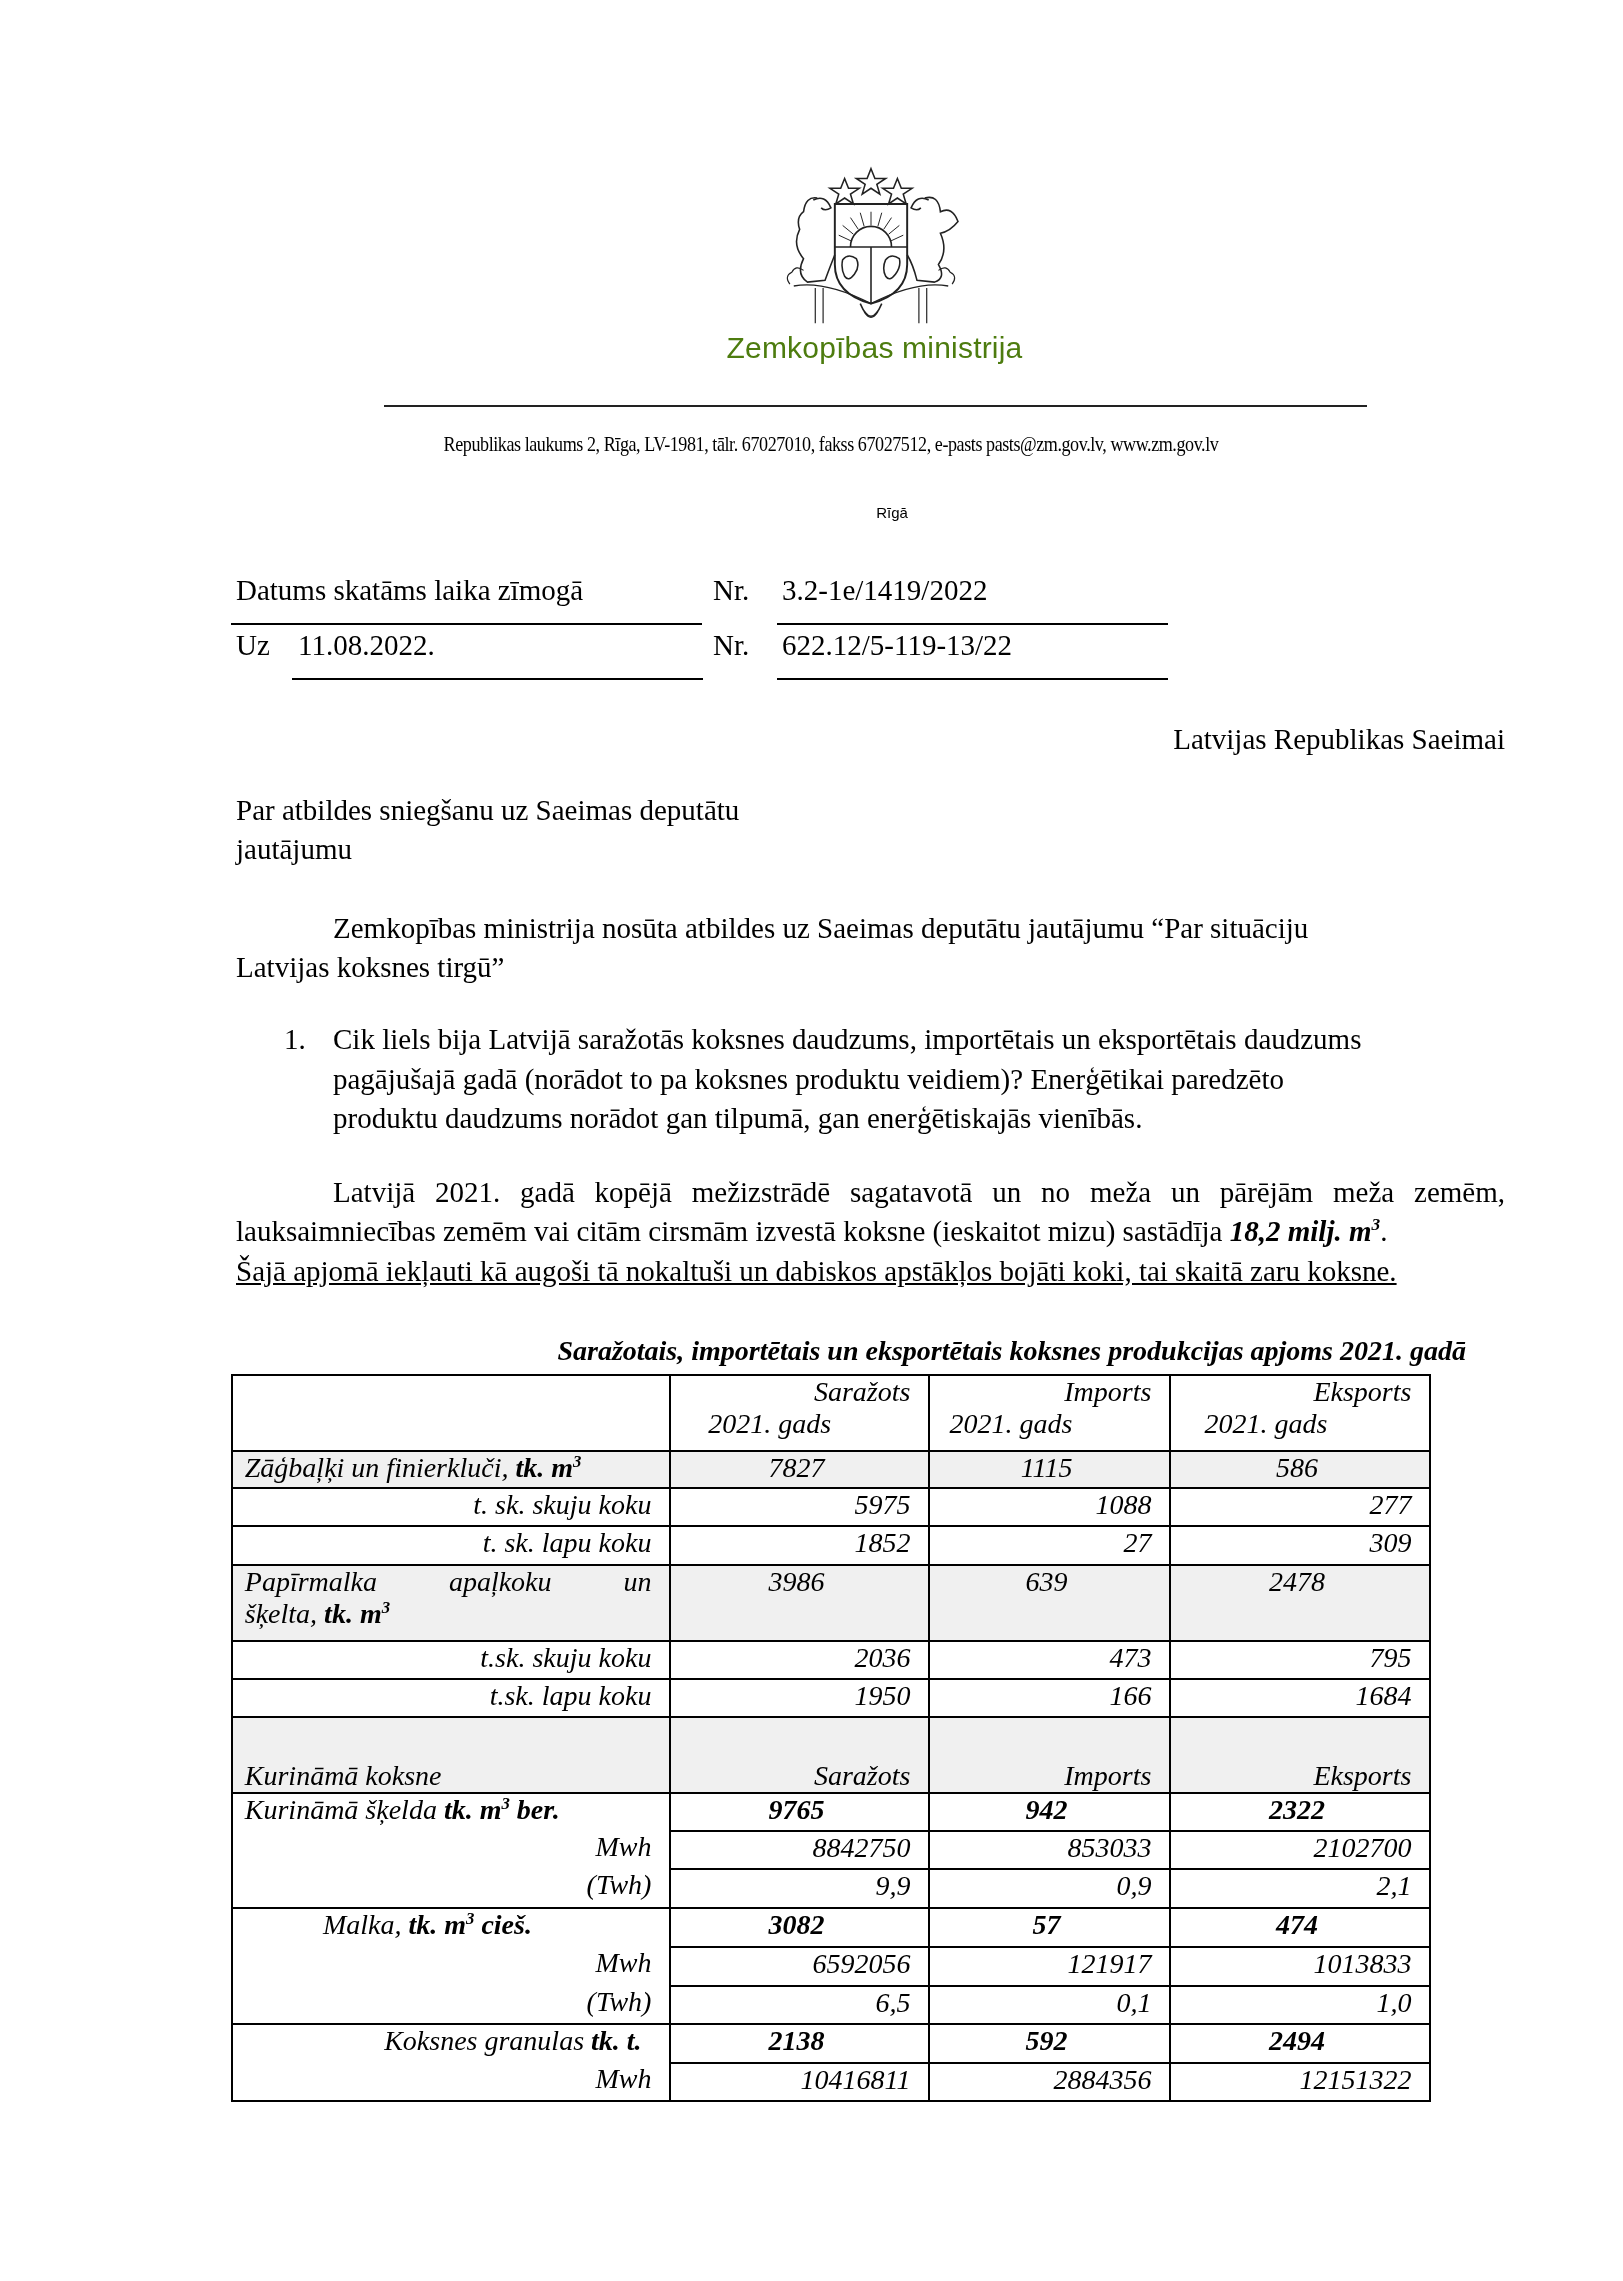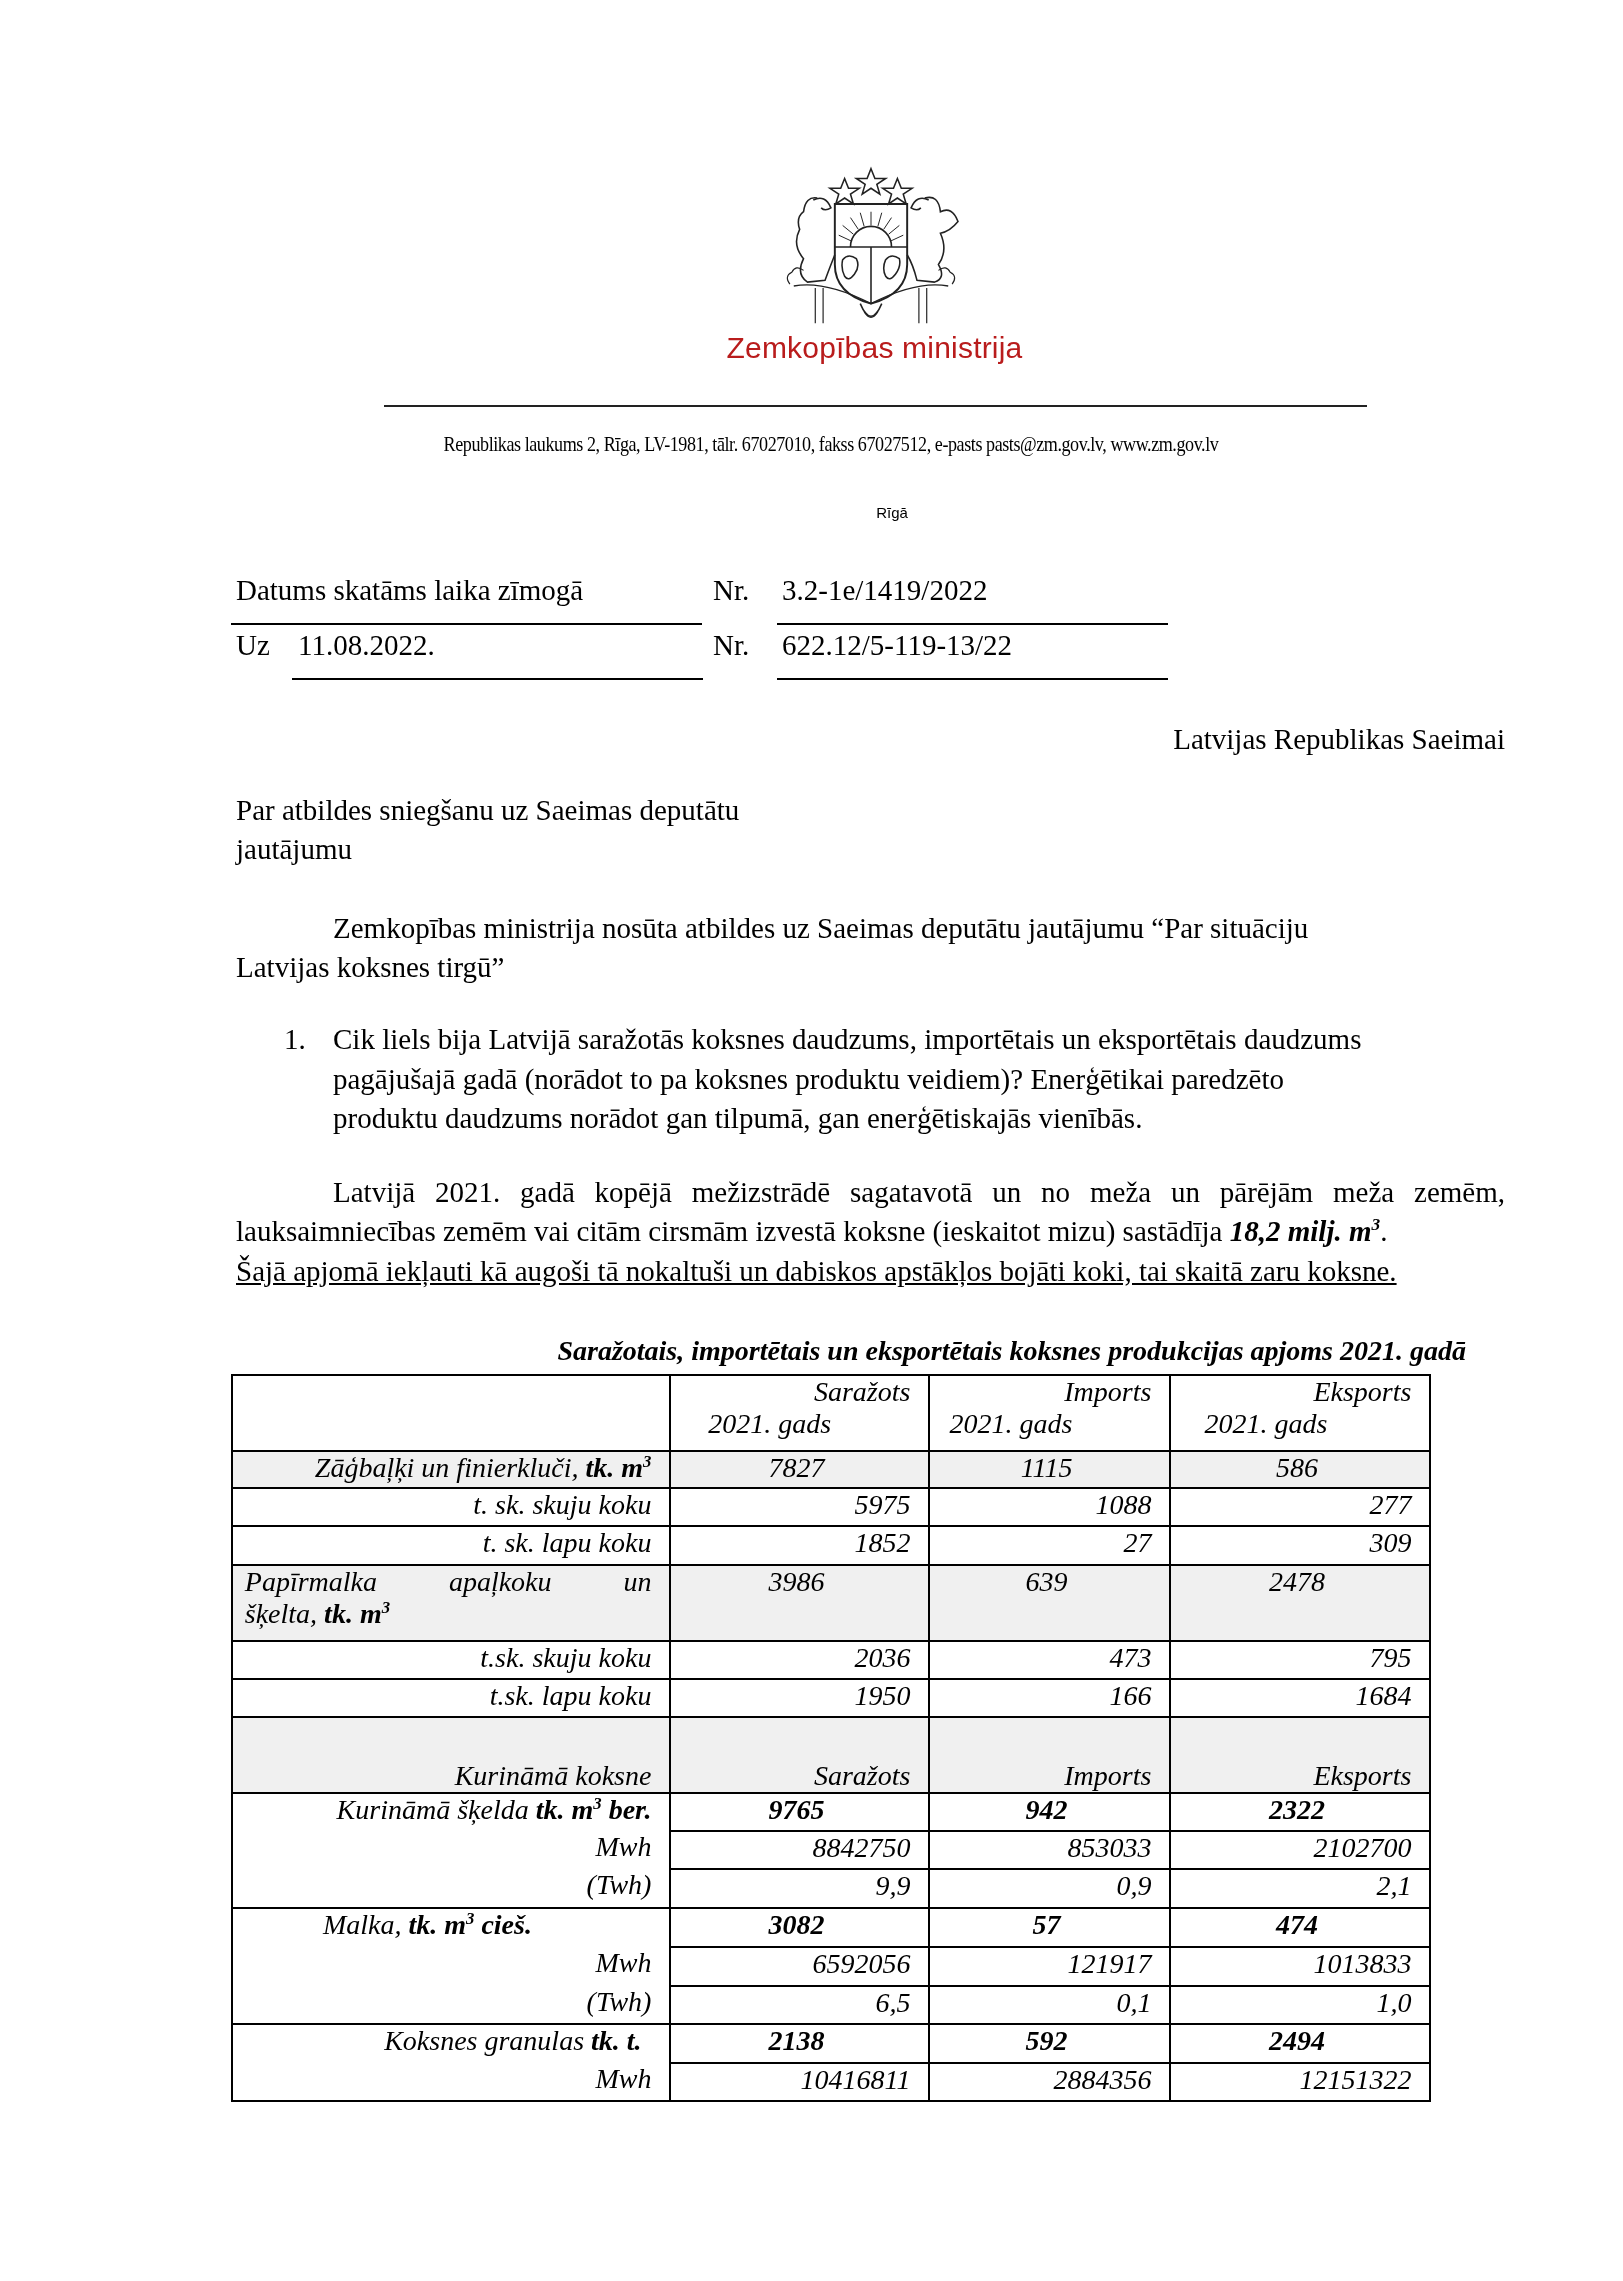--- a/index.html
+++ b/index.html
@@ -4,21 +4,21 @@
 <style>
   html, body { margin:0; padding:0; background:#ffffff; }
   body { width:1623px; height:2282px; position:relative; overflow:hidden; color:#000;
          font-family:"Liberation Serif", "DejaVu Serif", serif; }
   .abs { position:absolute; }
   .serif { font-family:"Liberation Serif", "DejaVu Serif", serif; }
   .sans { font-family:"Liberation Sans", "DejaVu Sans", sans-serif; }
 
   
   #coat { left:766px; top:157px; width:210px; height:174px; }
-  #ministry { left:686px; width:377px; top:331px; text-align:center; font-size:30px; color:#b91c1c; letter-spacing:0.2px; }
+  #ministry { left:686px; width:377px; top:331px; text-align:center; font-size:30px; color:#4d7c0f; letter-spacing:0.2px; }
   #rule { left:384px; top:405px; width:983px; height:2px; background:#222; }
   #address { left:235px; width:1192px; top:432px; text-align:center; font-size:21px; letter-spacing:-0.5px; transform:scaleX(0.86); transform-origin:center; white-space:nowrap;}
   #city { left:843px; width:98px; top:504px; text-align:center; font-size:15px; }
 
   .meta { font-size:29px; line-height:33px; white-space:nowrap; }
   .uline { height:2px; background:#000; }
 
   .body-text { font-size:29px; line-height:39px; }
   .para { text-align:justify; }
 
@@ -29,21 +29,21 @@
   #wood td { border:2px solid #000; padding:0 17.6px 0 11.8px; vertical-align:top; overflow:visible; white-space:nowrap;}
   #wood col.c0 { width:438px; }
   #wood col.c1 { width:259px; }
   #wood col.c2 { width:241px; }
   #wood col.c3 { width:260px; }
   #wood tr.gray td { background:#f0f0f0; }
   #wood td.num { text-align:right; }
   #wood td.ctr { text-align:center; }
   #wood td.bold { font-weight:bold; }
   #wood td.lbl-r { text-align:right; }
-  #wood td.lbl-l { text-align:right; }
+  #wood td.lbl-l { text-align:left; }
   #wood td.noB { border-bottom:none; }
   #wood td.noT { border-top:none; }
   .b { font-weight:bold; }
   sup { font-size:0.6em; line-height:0; vertical-align:super; }
   .hdr-top { text-align:right; }
   .hdr-bot { text-align:left; padding-left:25.5px; }
 </style>
 </head>
 <body>
 

